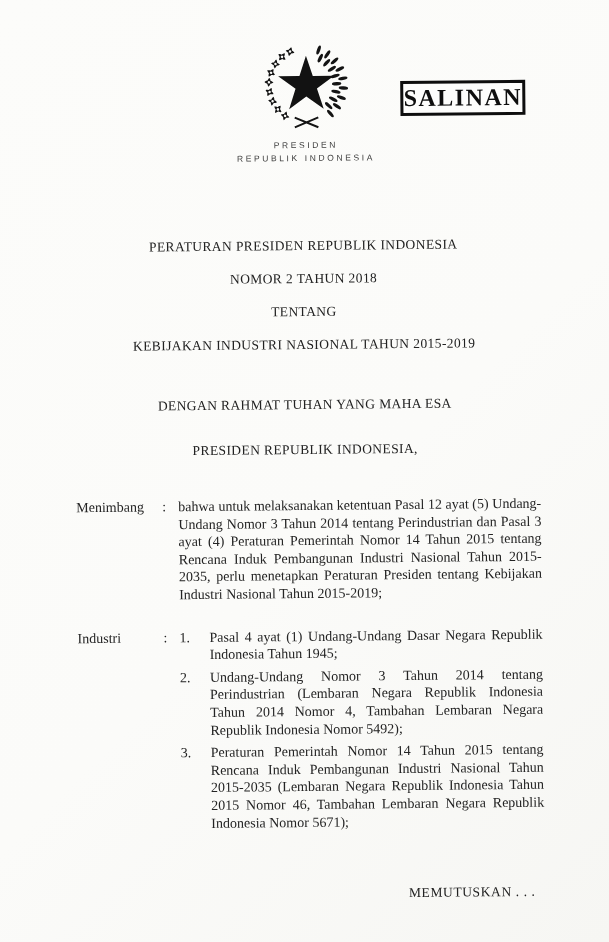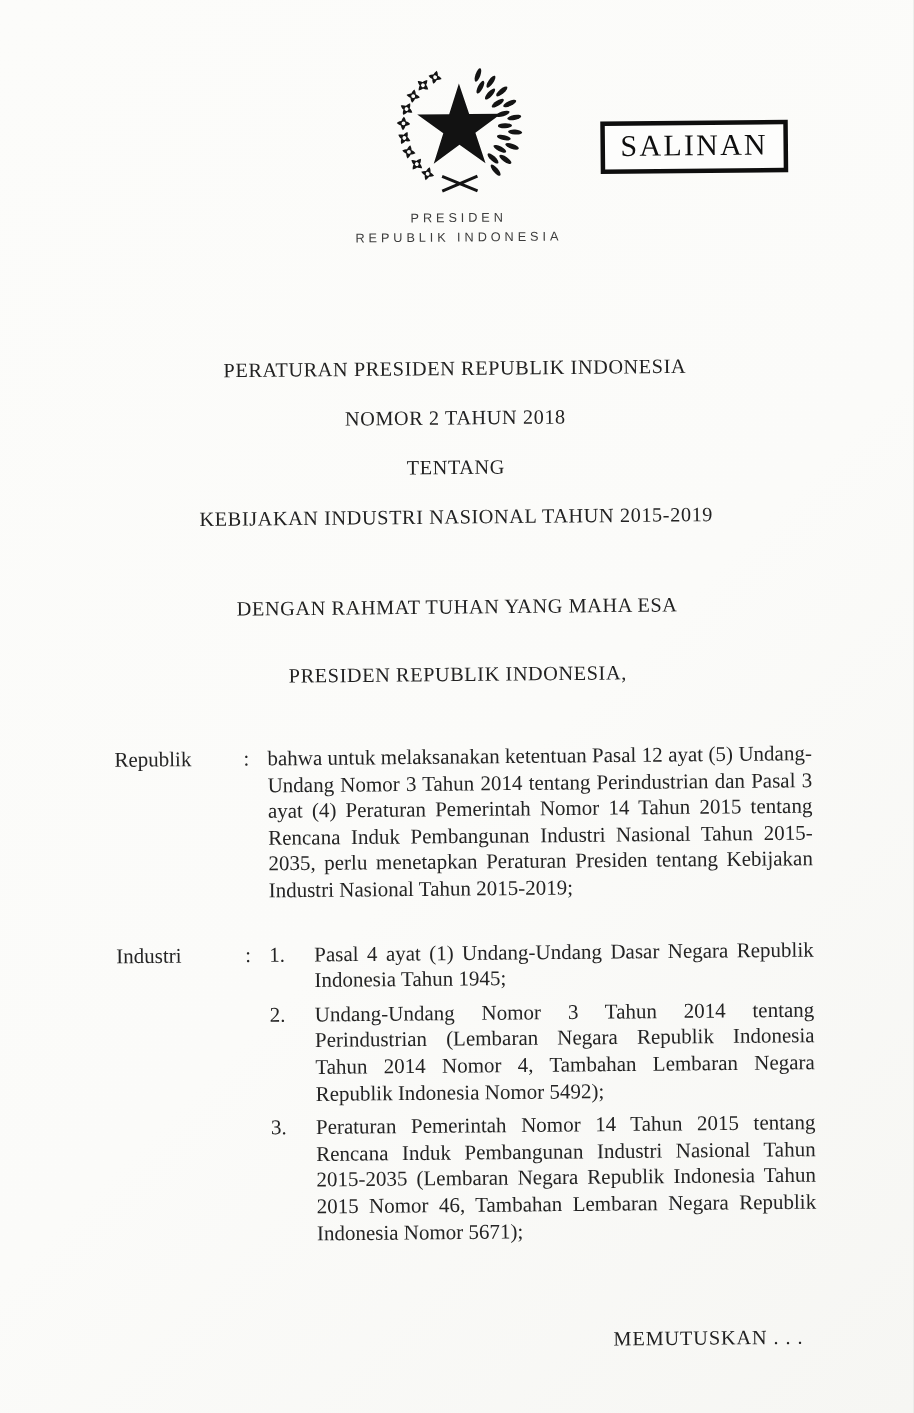--- a/index.html
+++ b/index.html
@@ -25,21 +25,21 @@
   .seal { position:absolute; left:256px; top:42px; width:106px; }
   .seal svg { display:block; width:100%; height:auto; }
   .stamp {
     position:absolute; left:403px; top:82px;
     width:119px; height:29px;
     border:3px solid #0e0e0e;
     display:flex; align-items:center; justify-content:center;
     background:#fdfdfc;
   }
   .stamp span {
-    font-weight:normal; font-size:20px; letter-spacing:1.5px;
+    font-weight:bold; font-size:24px; letter-spacing:1.5px;
     color:#0e0e0e;
   }
   .letterhead {
     position:absolute; left:158px; top:139px; width:300px;
     text-align:center;
     font-family:"Liberation Sans", sans-serif;
     font-size:8.5px; letter-spacing:2.6px; line-height:12.5px;
     color:#3c3c3c;
   }
   
@@ -138,21 +138,21 @@
     <div class="tc t2">NOMOR 2 TAHUN 2018</div>
     <div class="tc t3">TENTANG</div>
     <div class="tc t4">KEBIJAKAN INDUSTRI NASIONAL TAHUN 2015-2019</div>
 
     <div class="tc inv">DENGAN RAHMAT TUHAN YANG MAHA ESA</div>
     <div class="tc auth">PRESIDEN REPUBLIK INDONESIA,</div>
 
     <div class="clauses">
 
       <div class="clause-row">
-        <div class="clause-label">Republik</div>
+        <div class="clause-label">Menimbang</div>
         <div class="clause-colon">:</div>
         <div class="clause-text">bahwa untuk melaksanakan ketentuan Pasal 12 ayat (5) Undang-Undang Nomor 3 Tahun 2014 tentang Perindustrian dan Pasal 3 ayat (4) Peraturan Pemerintah Nomor 14 Tahun 2015 tentang Rencana Induk Pembangunan Industri Nasional Tahun 2015-2035, perlu menetapkan Peraturan Presiden tentang Kebijakan Industri Nasional Tahun 2015-2019;</div>
       </div>
 
       <div class="clause-row recalling">
         <div class="clause-label">Industri</div>
         <div class="clause-colon">:</div>
         <div class="clause-text">
           <div class="num-item">
             <div class="num-cell">1.</div>

